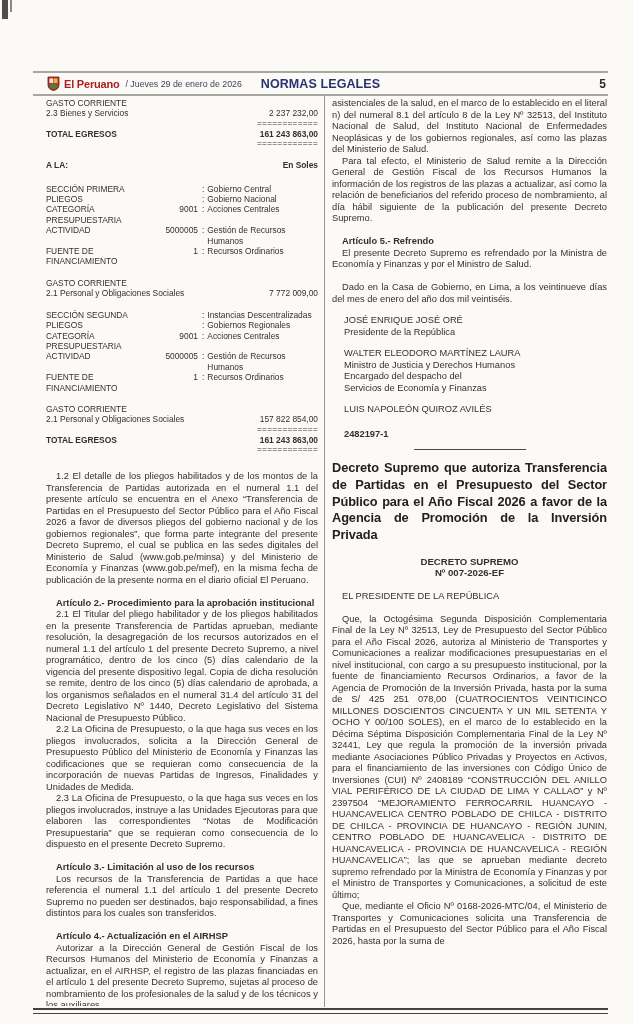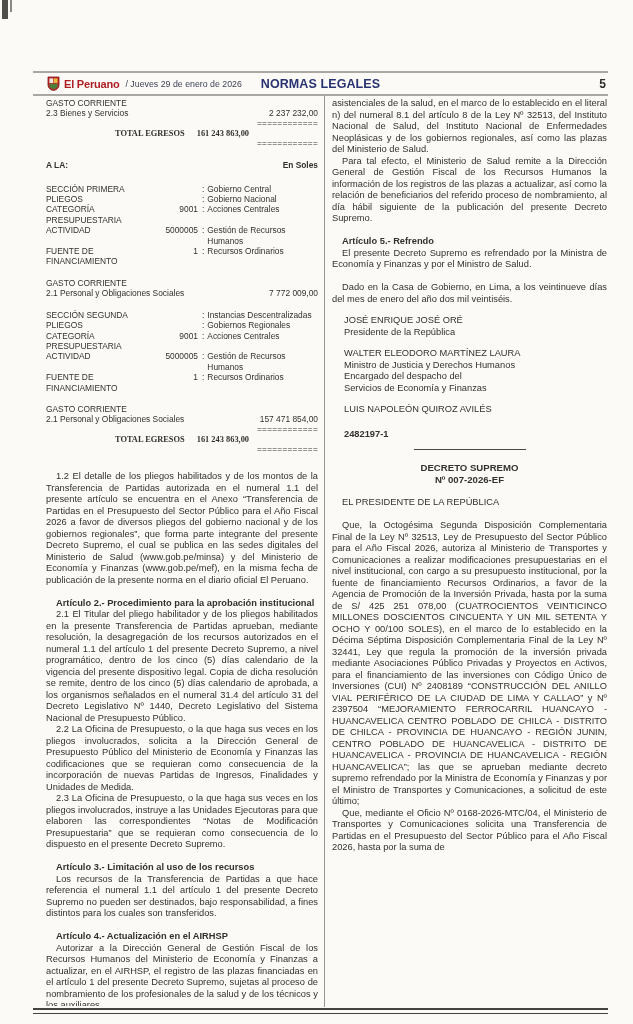--- a/index.html
+++ b/index.html
@@ -37,21 +37,21 @@
   .divider{position:absolute;left:324px;top:96px;height:911px;width:1px;background:#99968f;}
   .footer-line{position:absolute;left:33px;right:25px;top:1008px;height:3px;
     border-top:2px solid #45433f;border-bottom:1px solid #45433f;}
 
   
   .btable{font-size:8.4px;line-height:10.4px;text-align:left;}
   .tblock{margin-bottom:11px;}
   .trow{display:flex;}
   .trow .amt{margin-left:auto;text-align:right;}
   .eq{text-align:right;line-height:10px;letter-spacing:0.3px;font-size:8.2px;}
-  .total-row{display:flex;justify-content:center;gap:12px;font-weight:bold;font-family:Liberation Serif, serif;}
+  .total-row{display:flex;justify-content:space-between;gap:12px;font-weight:bold;}
   .ala-row{display:flex;justify-content:space-between;font-weight:bold;margin-bottom:13px;}
   .arow{display:flex;}
   .arow .al{width:106px;flex:none;}
   .arow .ac{width:46px;flex:none;text-align:right;padding-right:4px;}
   .arow .colon{flex:none;padding-right:3px;}
   .arow .av{flex:1;text-align:left;}
 
   
   p{margin:0;text-indent:10px;}
   p.noindent{text-indent:0;}
@@ -186,21 +186,21 @@
             <span class="av">Recursos Ordinarios</span>
           </div>
       </div>
 
       <div class="tblock" style="margin-bottom:16px;">
         <div class="trow">
             <span>GASTO CORRIENTE</span>
           </div>
         <div class="trow">
           <span>2.1 Personal y Obligaciones Sociales</span>
-          <span class="amt">157 471 854,00</span>
+          <span class="amt">157 822 854,00</span>
         </div>
         <div class="eq">============</div>
         <div class="total-row">
           <span>TOTAL EGRESOS</span>
           <span>161 243 863,00</span>
         </div>
         <div class="eq">============</div>
       </div>
     </div>
 
@@ -234,20 +234,21 @@
       <div>Encargado del despacho del</div>
       <div>Servicios de Economía y Finanzas</div>
     </div>
     <div class="sig">
       <div>LUIS NAPOLEÓN QUIROZ AVILÉS</div>
     </div>
 
     <div class="doc-number">2482197-1</div>
     <hr class="mid-rule">
 
+    <div class="decree-title">Decreto Supremo que autoriza Transferencia de Partidas en el Presupuesto del Sector Público para el Año Fiscal 2026 a favor de la Agencia de Promoción de la Inversión Privada</div>
 
     <div class="decree-id">
       <div>DECRETO SUPREMO</div>
       <div>Nº 007-2026-EF</div>
     </div>
 
     <p>EL PRESIDENTE DE LA REPÚBLICA</p>
     <p class="gap-top">Que, la Octogésima Segunda Disposición Complementaria Final de la Ley Nº 32513, Ley de Presupuesto del Sector Público para el Año Fiscal 2026, autoriza al Ministerio de Transportes y Comunicaciones a realizar modificaciones presupuestarias en el nivel institucional, con cargo a su presupuesto institucional, por la fuente de financiamiento Recursos Ordinarios, a favor de la Agencia de Promoción de la Inversión Privada, hasta por la suma de S/ 425 251 078,00 (CUATROCIENTOS VEINTICINCO MILLONES DOSCIENTOS CINCUENTA Y UN MIL SETENTA Y OCHO Y 00/100 SOLES), en el marco de lo establecido en la Décima Séptima Disposición Complementaria Final de la Ley Nº 32441, Ley que regula la promoción de la inversión privada mediante Asociaciones Público Privadas y Proyectos en Activos, para el financiamiento de las inversiones con Código Único de Inversiones (CUI) Nº 2408189 “CONSTRUCCIÓN DEL ANILLO VIAL PERIFÉRICO DE LA CIUDAD DE LIMA Y CALLAO” y Nº 2397504 “MEJORAMIENTO FERROCARRIL HUANCAYO - HUANCAVELICA CENTRO POBLADO DE CHILCA - DISTRITO DE CHILCA - PROVINCIA DE HUANCAYO - REGIÓN JUNIN, CENTRO POBLADO DE HUANCAVELICA - DISTRITO DE HUANCAVELICA - PROVINCIA DE HUANCAVELICA - REGIÓN HUANCAVELICA”; las que se aprueban mediante decreto supremo refrendado por la Ministra de Economía y Finanzas y por el Ministro de Transportes y Comunicaciones, a solicitud de este último;</p>
     <p>Que, mediante el Oficio Nº 0168-2026-MTC/04, el Ministerio de Transportes y Comunicaciones solicita una Transferencia de Partidas en el Presupuesto del Sector Público para el Año Fiscal 2026, hasta por la suma de</p>
   </div>

